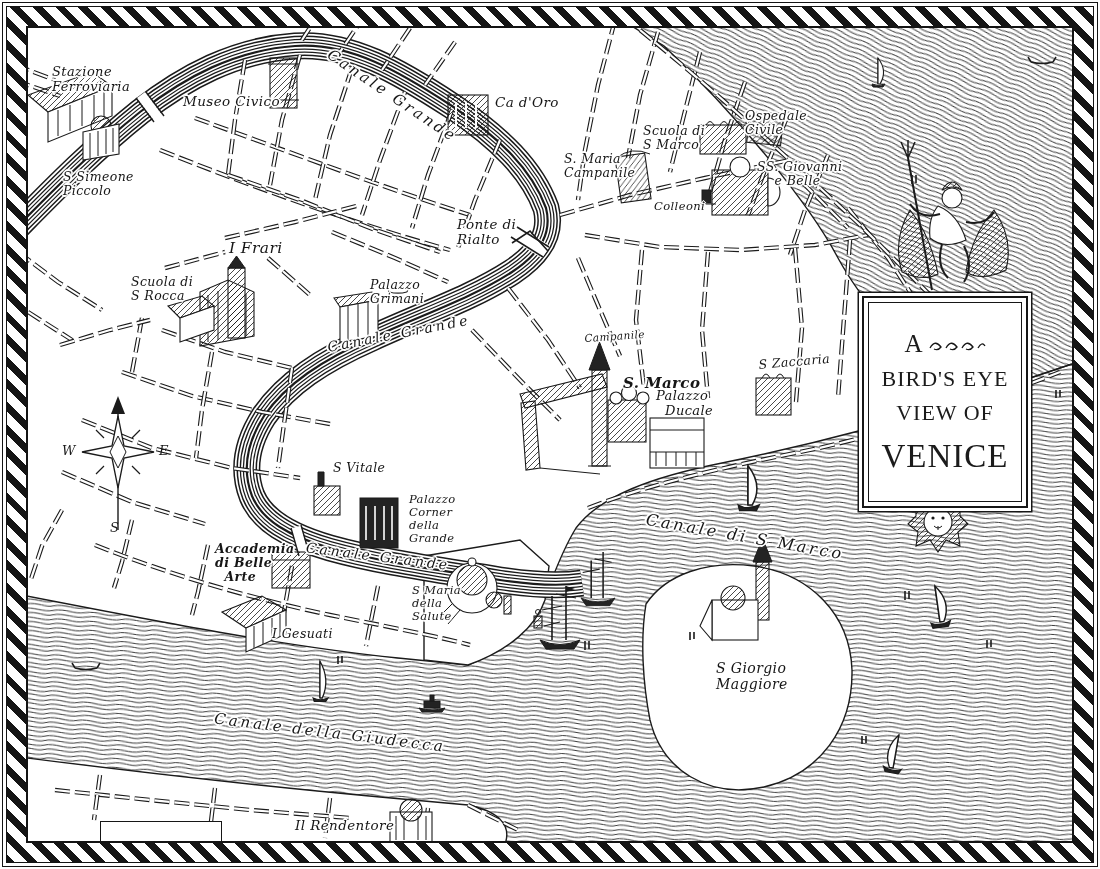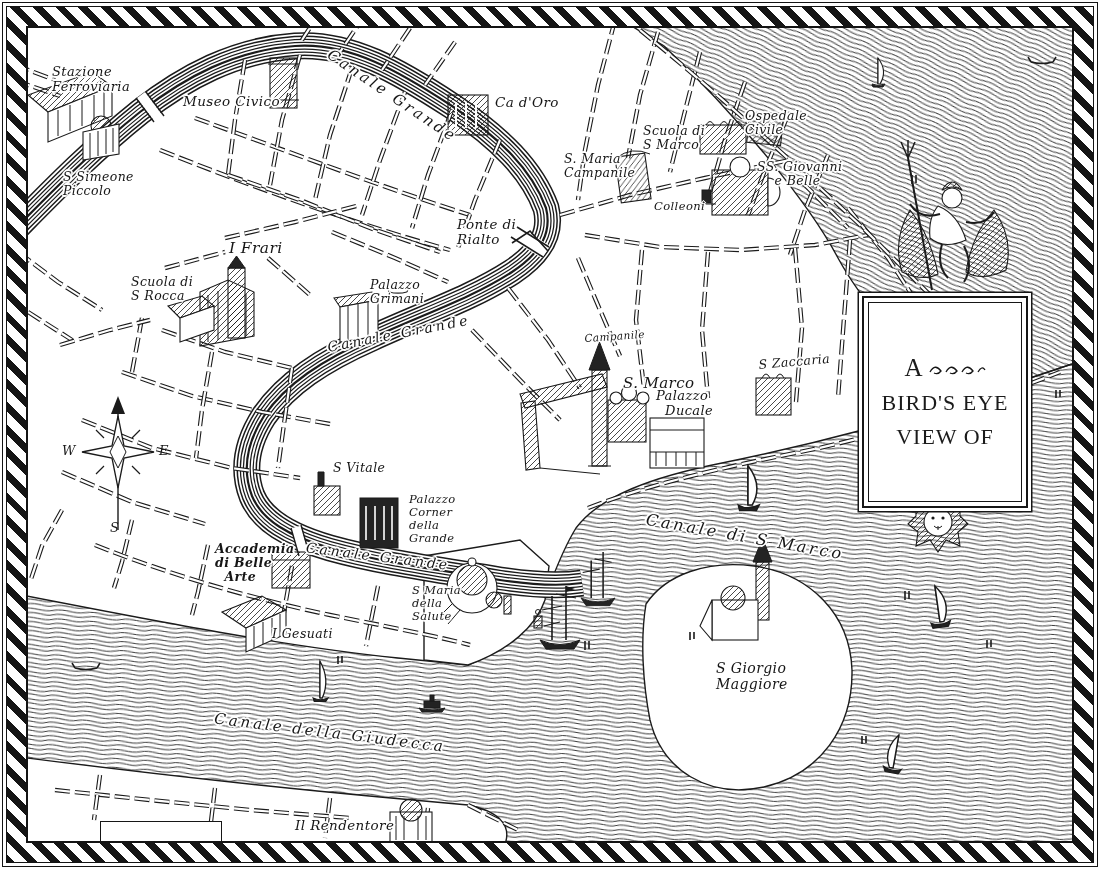--- a/index.html
+++ b/index.html
@@ -440,20 +440,21 @@
         <div class="t1">
           <span>A</span>
           <span>
             <svg width="58" height="14" viewBox="0 0 58 14">
               <path d="M2,10 q5,-9 11,-1 q-3,4 -7,2 M18,10 q5,-9 11,-1 q-3,4 -7,2 M34,10 q5,-9 11,-1 q-3,4 -7,2 M50,10 q4,-7 7,-2" stroke="#161616" stroke-width="1.3" fill="none"></path>
             </svg>
           </span>
         </div>
         <div class="t2">BIRD'S EYE</div>
         <div class="t3">VIEW OF</div>
+        <div class="t4">VENICE</div>
       </div>
 
       <span class="cmp" style="left:62px;top:443px;">W</span>
       <span class="cmp" style="left:159px;top:443px;">E</span>
       <span class="cmp" style="left:110px;top:520px;">S</span>
 
       <div class="sig">HARRY MORLEY</div>
     <div class="map-label" style="left: 52px; top: 38px; font-size: 13px; margin-top: 27px;">Stazione
 Ferroviaria</div>
         <div class="map-label" style="left: 183px; top: 94px; font-size: 13.5px;">Museo Civico</div>
@@ -472,21 +473,21 @@
         <div class="map-label" style="left: 457px; top: 217px; font-size: 13.5px;">Ponte di
 Rialto</div>
         <div class="map-label" style="left: 229px; top: 240px; font-size: 15.5px;">I Frari</div>
         <div class="map-label" style="left: 131px; top: 275px; font-size: 12.5px;">Scuola di
 S Rocca</div>
         <div class="map-label" style="left: 370px; top: 278px; font-size: 12.5px;">Palazzo
 Grimani</div>
         <div class="map-label canal-name" style="left: 392px; top: 96px; font-size: 15px; text-align: center; transform: translate(-50%, -50%) rotate(34deg);">Canale Grande</div>
         <div class="map-label canal-name" style="left: 399px; top: 334px; font-size: 14px; text-align: center; transform: translate(-50%, -50%) rotate(-11deg);">Canale Grande</div>
         <div class="map-label" style="left: 584px; top: 333px; font-size: 10.5px; transform-origin: 0px 0px; transform: rotate(-4deg);">Campanile</div>
-        <div class="map-label" style="left: 623px; top: 375px; font-size: 15px;">S. Marco</div>
+        <div class="map-label" style="left: 623px; top: 375px; font-size: 15px; font-weight: bold;">S. Marco</div>
         <div class="map-label" style="left: 656px; top: 389px; font-size: 13px;">Palazzo
   Ducale</div>
         <div class="map-label" style="left: 758px; top: 358px; font-size: 12.5px; transform-origin: 0px 0px; transform: rotate(-5deg);">S Zaccaria</div>
         <div class="map-label" style="left: 333px; top: 461px; font-size: 12.5px;">S Vitale</div>
         <div class="map-label" style="left: 409px; top: 493px; font-size: 11.5px;">Palazzo
 Corner
 della
 Grande</div>
         <div class="map-label" style="left: 215px; top: 542px; font-size: 12.5px; font-weight: bold;">Accademia
 di Belle

